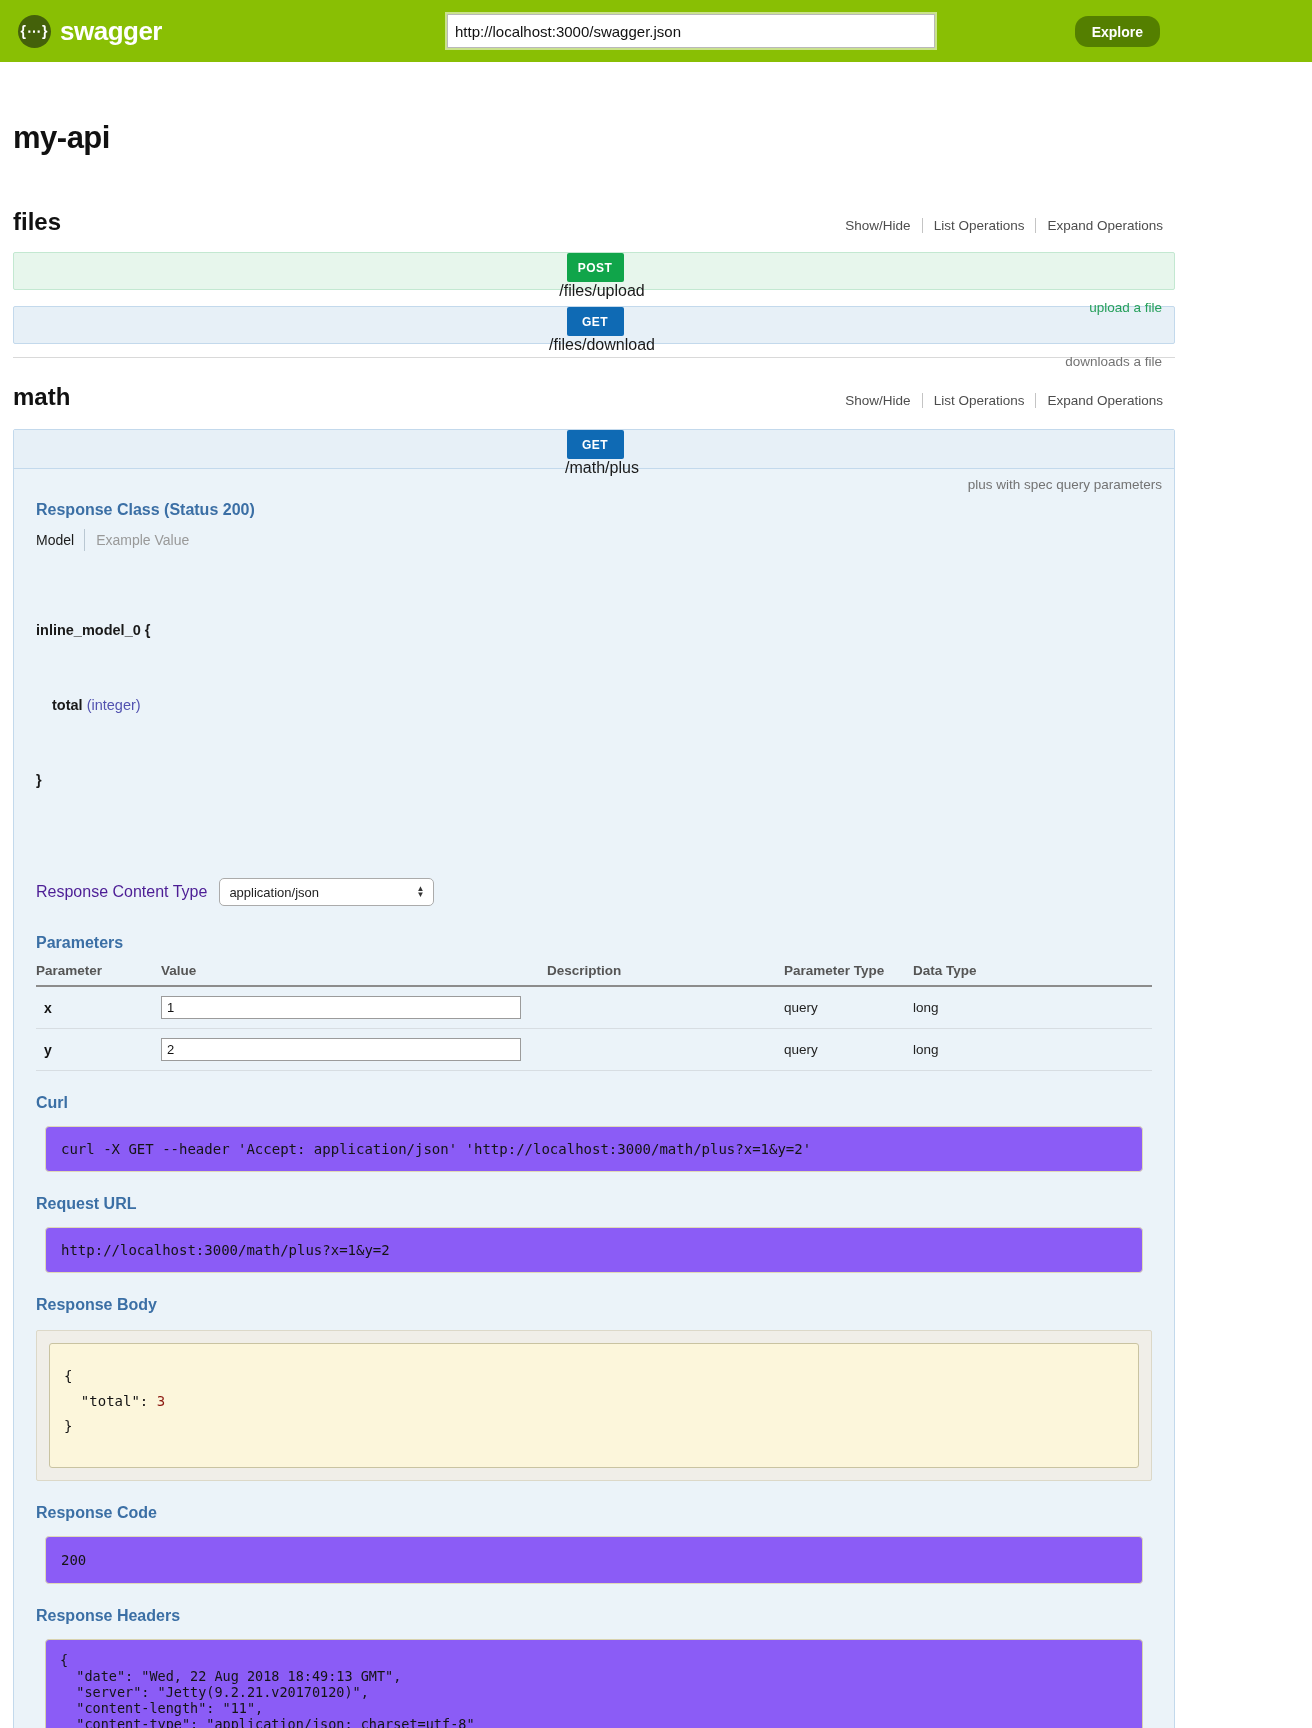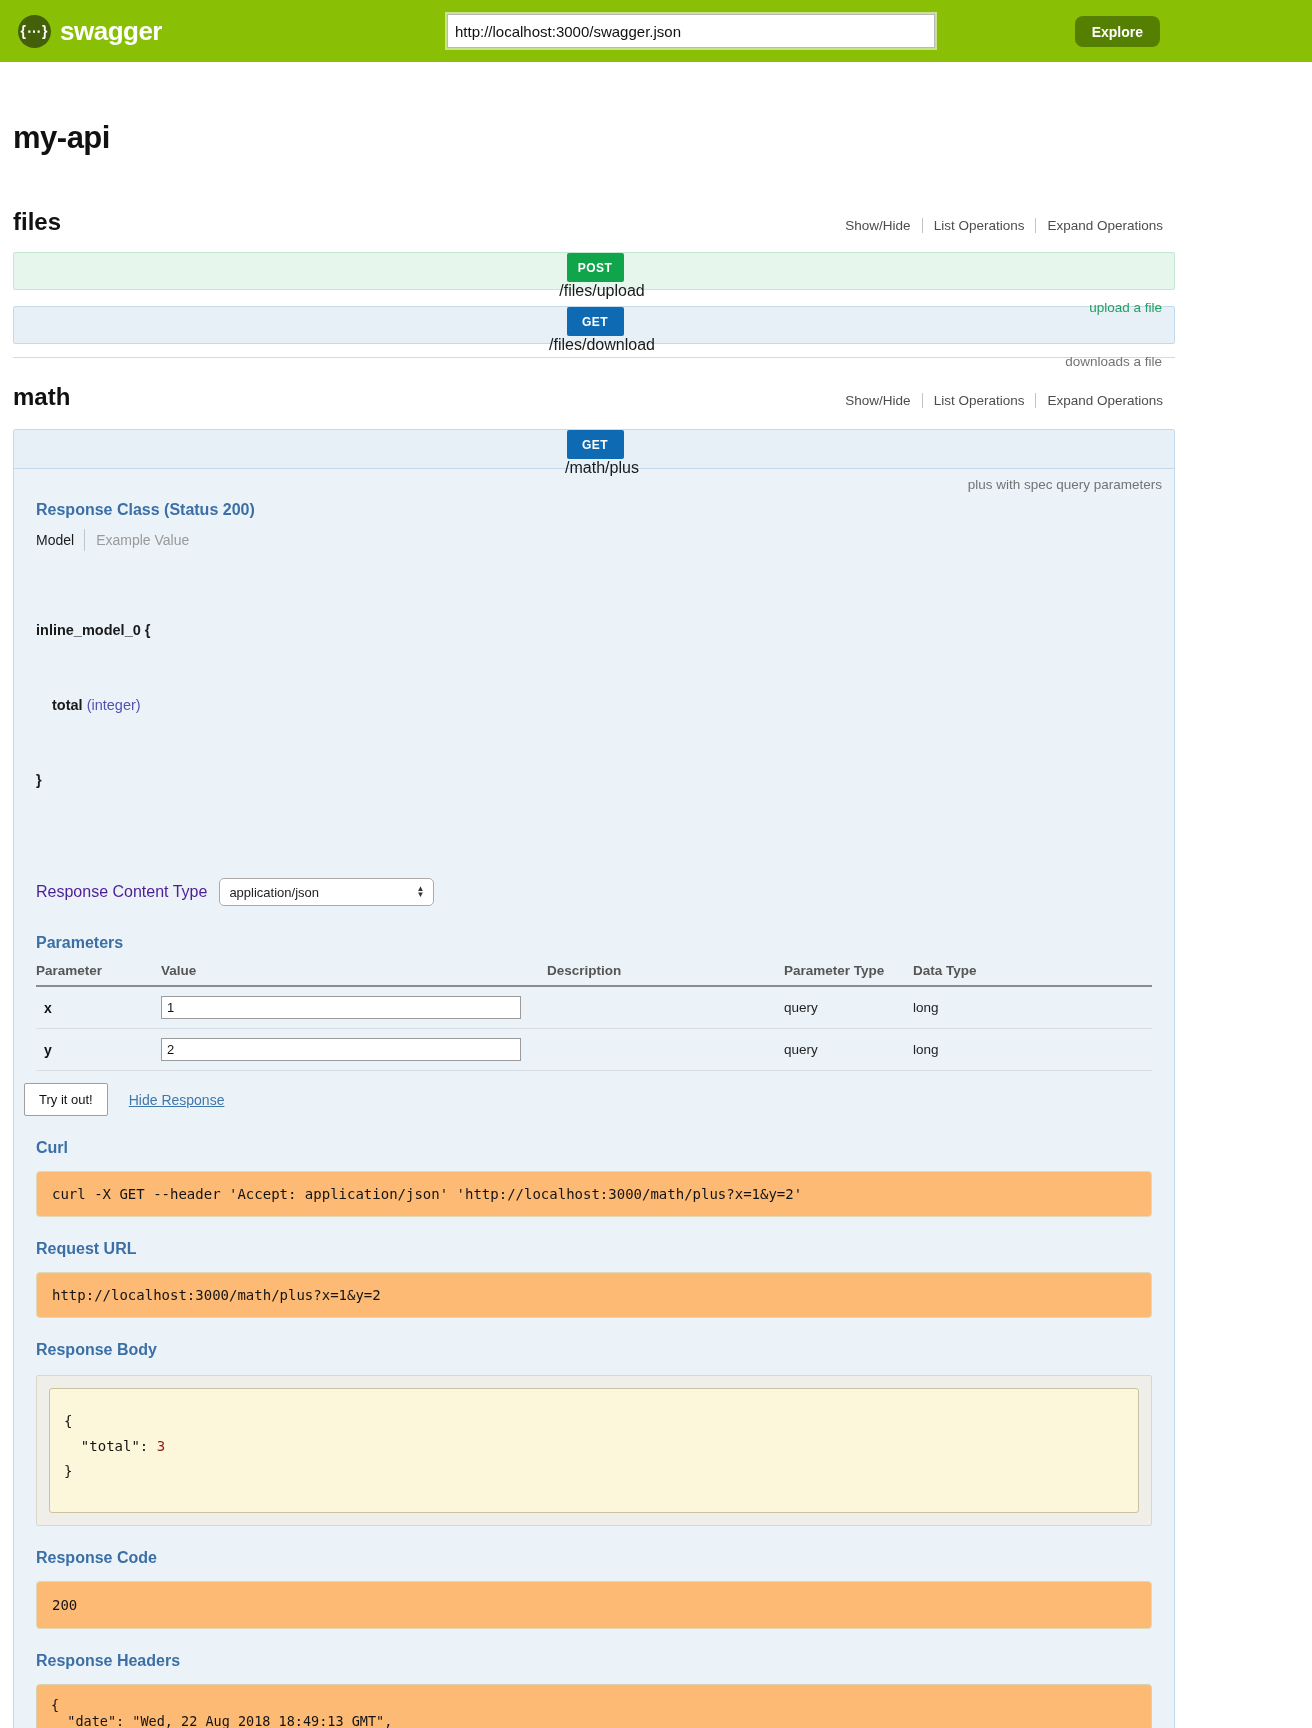--- a/index.html
+++ b/index.html
@@ -20,21 +20,21 @@
   }
   .logo-text { color:#fff; font-size:26px; font-weight:bold; letter-spacing:-0.5px; }
   .topbar-input {
     position:absolute; left:447px; top:14px; width:488px; height:34px;
     border:1px solid #b9b9b9; box-shadow:0 0 0 2px rgba(255,255,255,0.55);
     padding:0 7px; font-size:15px; color:#111; font-family:"Liberation Sans",sans-serif;
   }
   .explore-btn {
     position:absolute; right:152px; top:16px; height:31px; padding:0 17px;
     background:#547f00; color:#fff; font-weight:bold; font-size:14px;
-    border:none; border-radius:8px; cursor:pointer; font-family:"Liberation Sans",sans-serif;
+    border:none; border-radius:13px; cursor:pointer; font-family:"Liberation Sans",sans-serif;
   }
 
   
   .wrap { margin-left:13px; width:1162px; }
   .api-title { font-size:31px; font-weight:bold; color:#111; margin:58px 0 0 0; letter-spacing:-0.5px; }
 
   .section { margin-top:52px; }
   .section-head { display:flex; align-items:baseline; }
   .section-title { font-size:24px; font-weight:bold; color:#111; }
   .section-links { margin-left:auto; display:flex; align-items:center; font-size:13.5px; }
@@ -106,21 +106,21 @@
   }
 
   .actions { margin-top:12px; margin-left:-12px; display:flex; align-items:center; }
   .try-btn {
     background:#fff; border:1px solid #9f9f9f; border-radius:2px; cursor:pointer;
     font-size:13px; color:#111; padding:8px 14px; font-family:"Liberation Sans",sans-serif;
   }
   .hide-link { margin-left:21px; color:#4077ab; font-size:14px; text-decoration:underline; }
 
   pre.cream {
-    margin:14px 0 0; background:#fdba74; border:1px solid #e0d9b8; border-radius:4px;
+    margin:14px 9px 0; background:#8b5cf6; border:1px solid #e0d9b8; border-radius:4px;
     padding:14px 10px 14px 15px; font-family:"DejaVu Sans Mono",monospace;
     font-size:14px; line-height:16px; color:#141414; white-space:pre; overflow:hidden;
   }
   pre.code-box { padding:15px 10px 15px 15px; }
   pre.headers-box { padding:12px 14px 16px; font-size:13.5px; line-height:16px; border-color:#d8d2ae; }
 
   .body-outer { margin-top:16px; background:#f0eee8; border:1px solid #dcd8c8; border-radius:2px; padding:12px; }
   .body-inner {
     background:#fcf6db; border:1px solid #c9c3a1; border-radius:3px;
     padding:20px 14px 28px; font-family:"DejaVu Sans Mono",monospace;
@@ -234,24 +234,20 @@
             <tr>
               <td class="param-name">y</td>
               <td><input class="param-input" value="2" style=""></td>
               <td></td>
               <td>query</td>
               <td>long</td>
             </tr>
           </tbody>
         </table>
 
-        <div class="actions">
-          <button class="try-btn">Try it out!</button>
-          <a href="#" class="hide-link">Hide Response</a>
-        </div>
 
         <h4 class="h-blue h-after">Curl</h4>
         <pre class="cream">curl -X GET --header 'Accept: application/json' 'http://localhost:3000/math/plus?x=1&amp;y=2'</pre>
 
         <h4 class="h-blue h-after">Request URL</h4>
         <pre class="cream">http://localhost:3000/math/plus?x=1&amp;y=2</pre>
 
         <h4 class="h-blue h-after">Response Body</h4>
         <div class="body-outer">
           <div class="body-inner">

